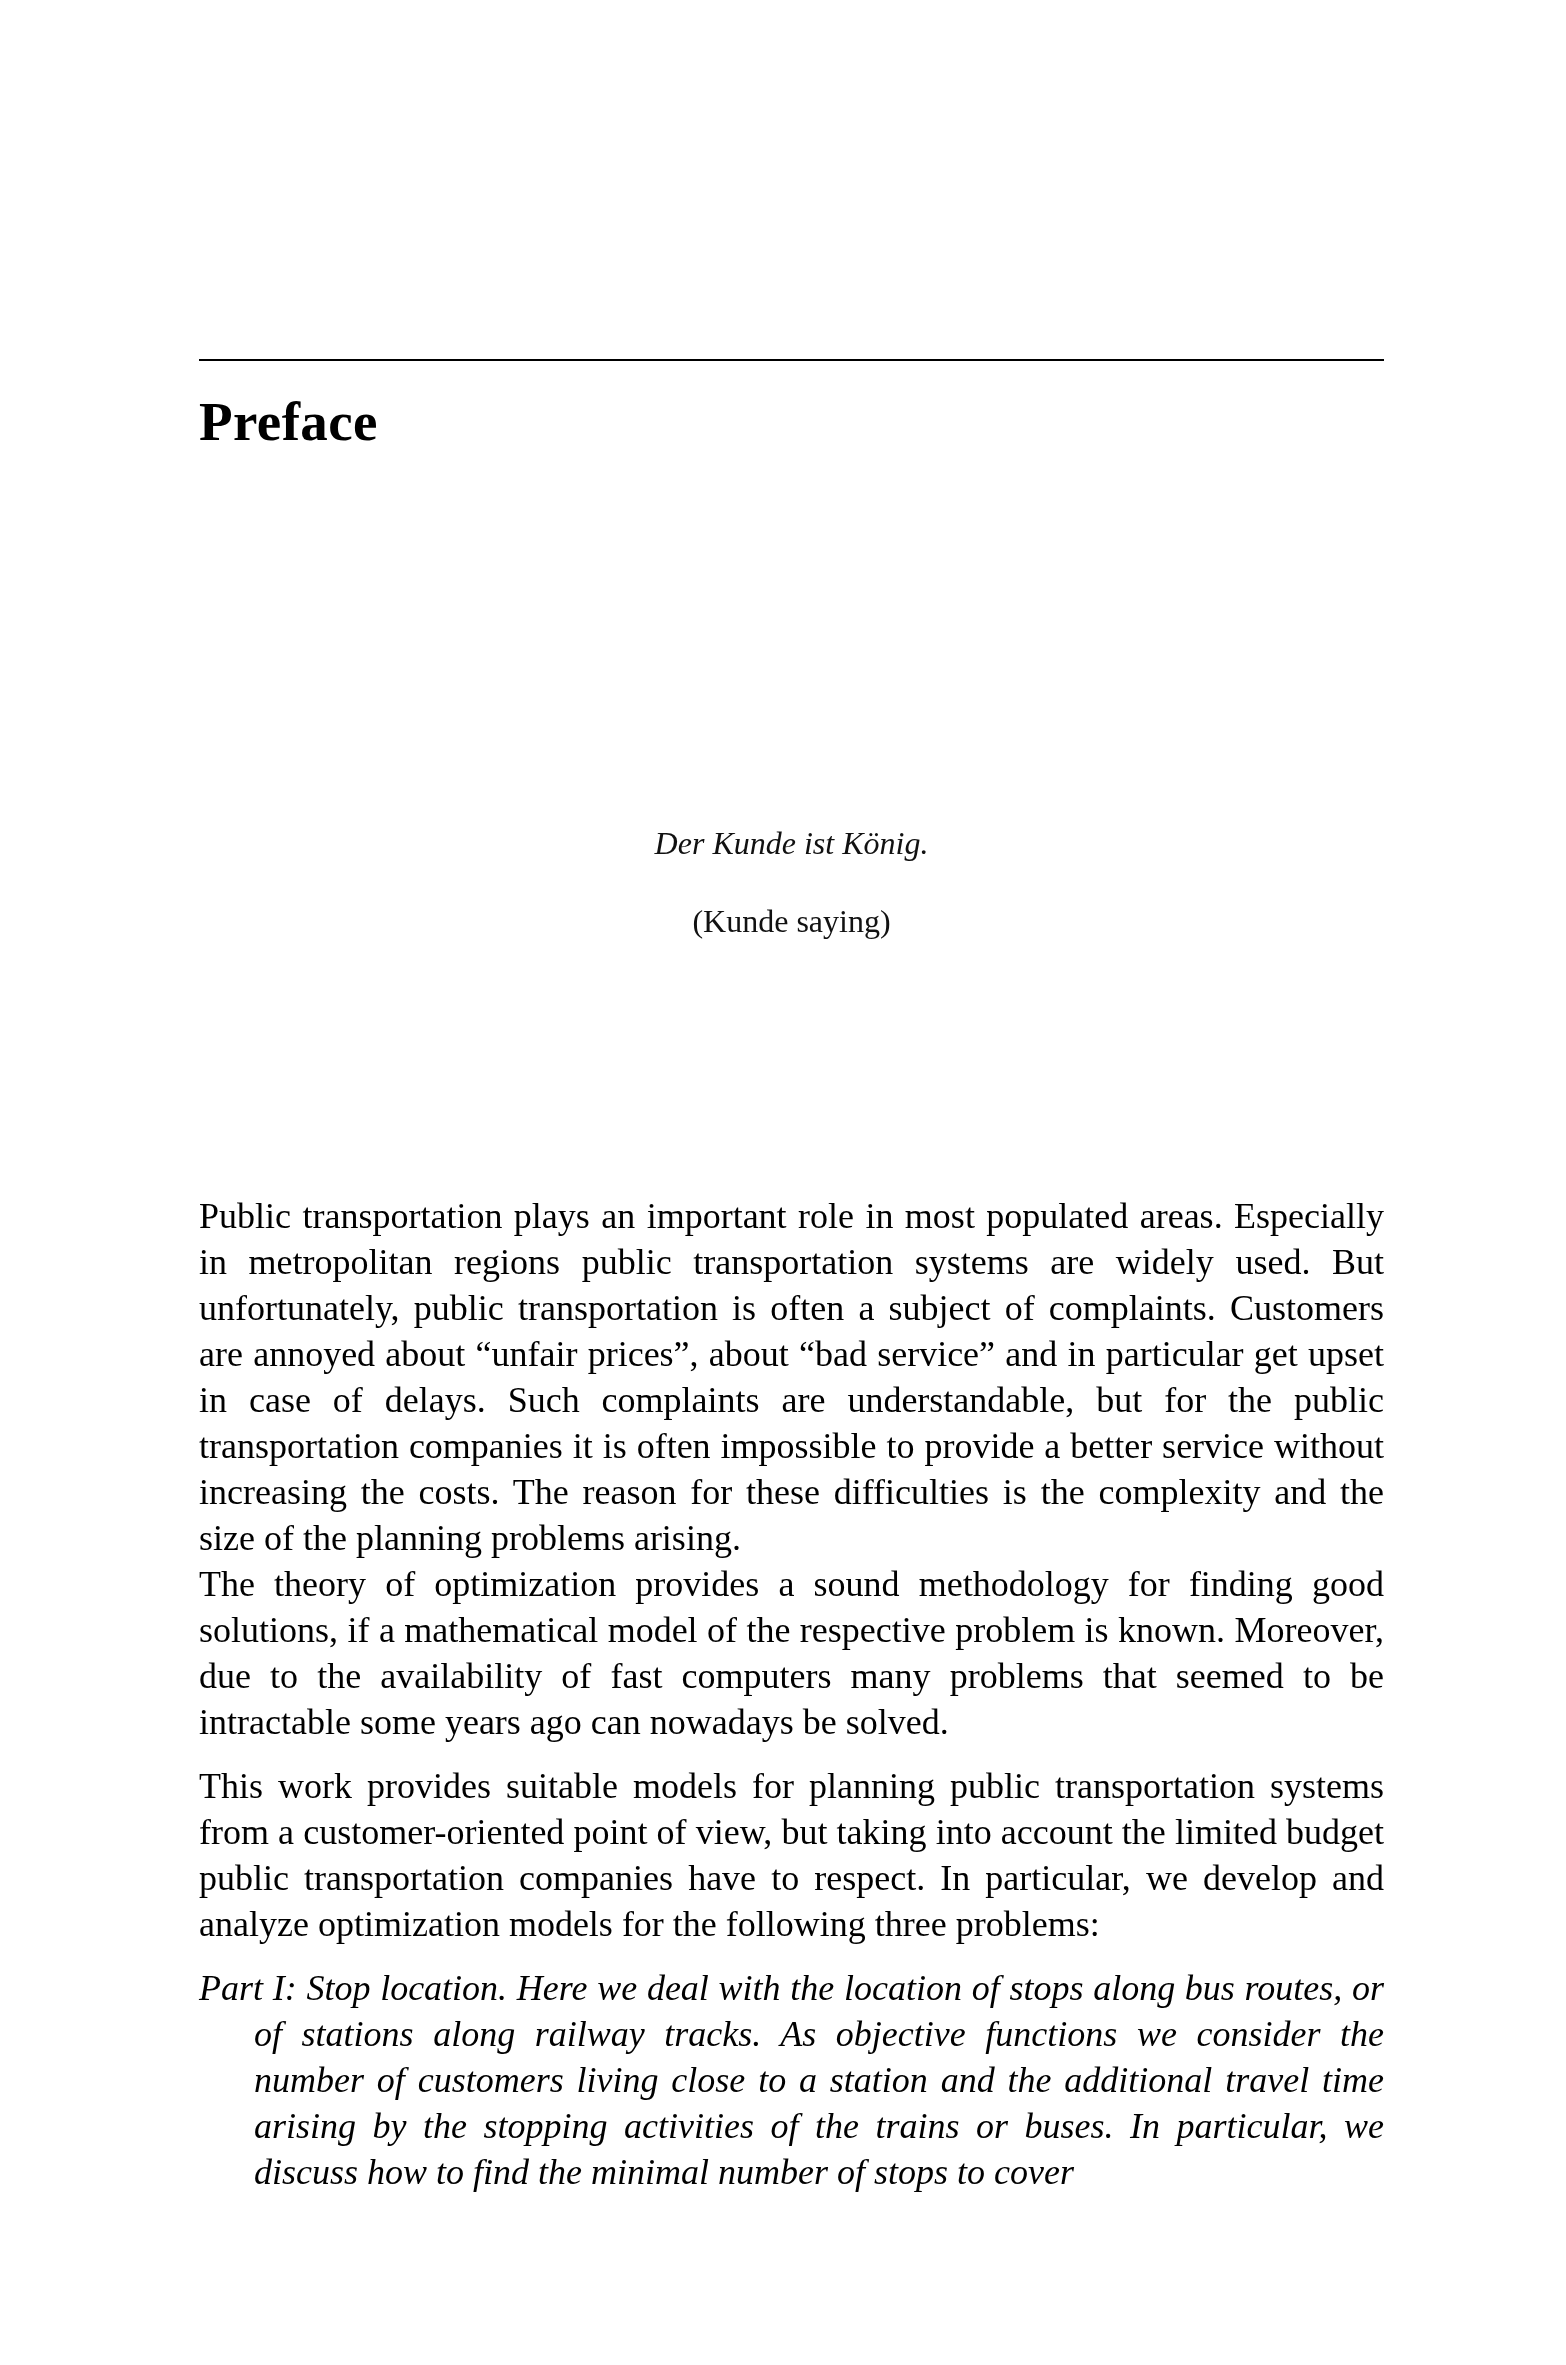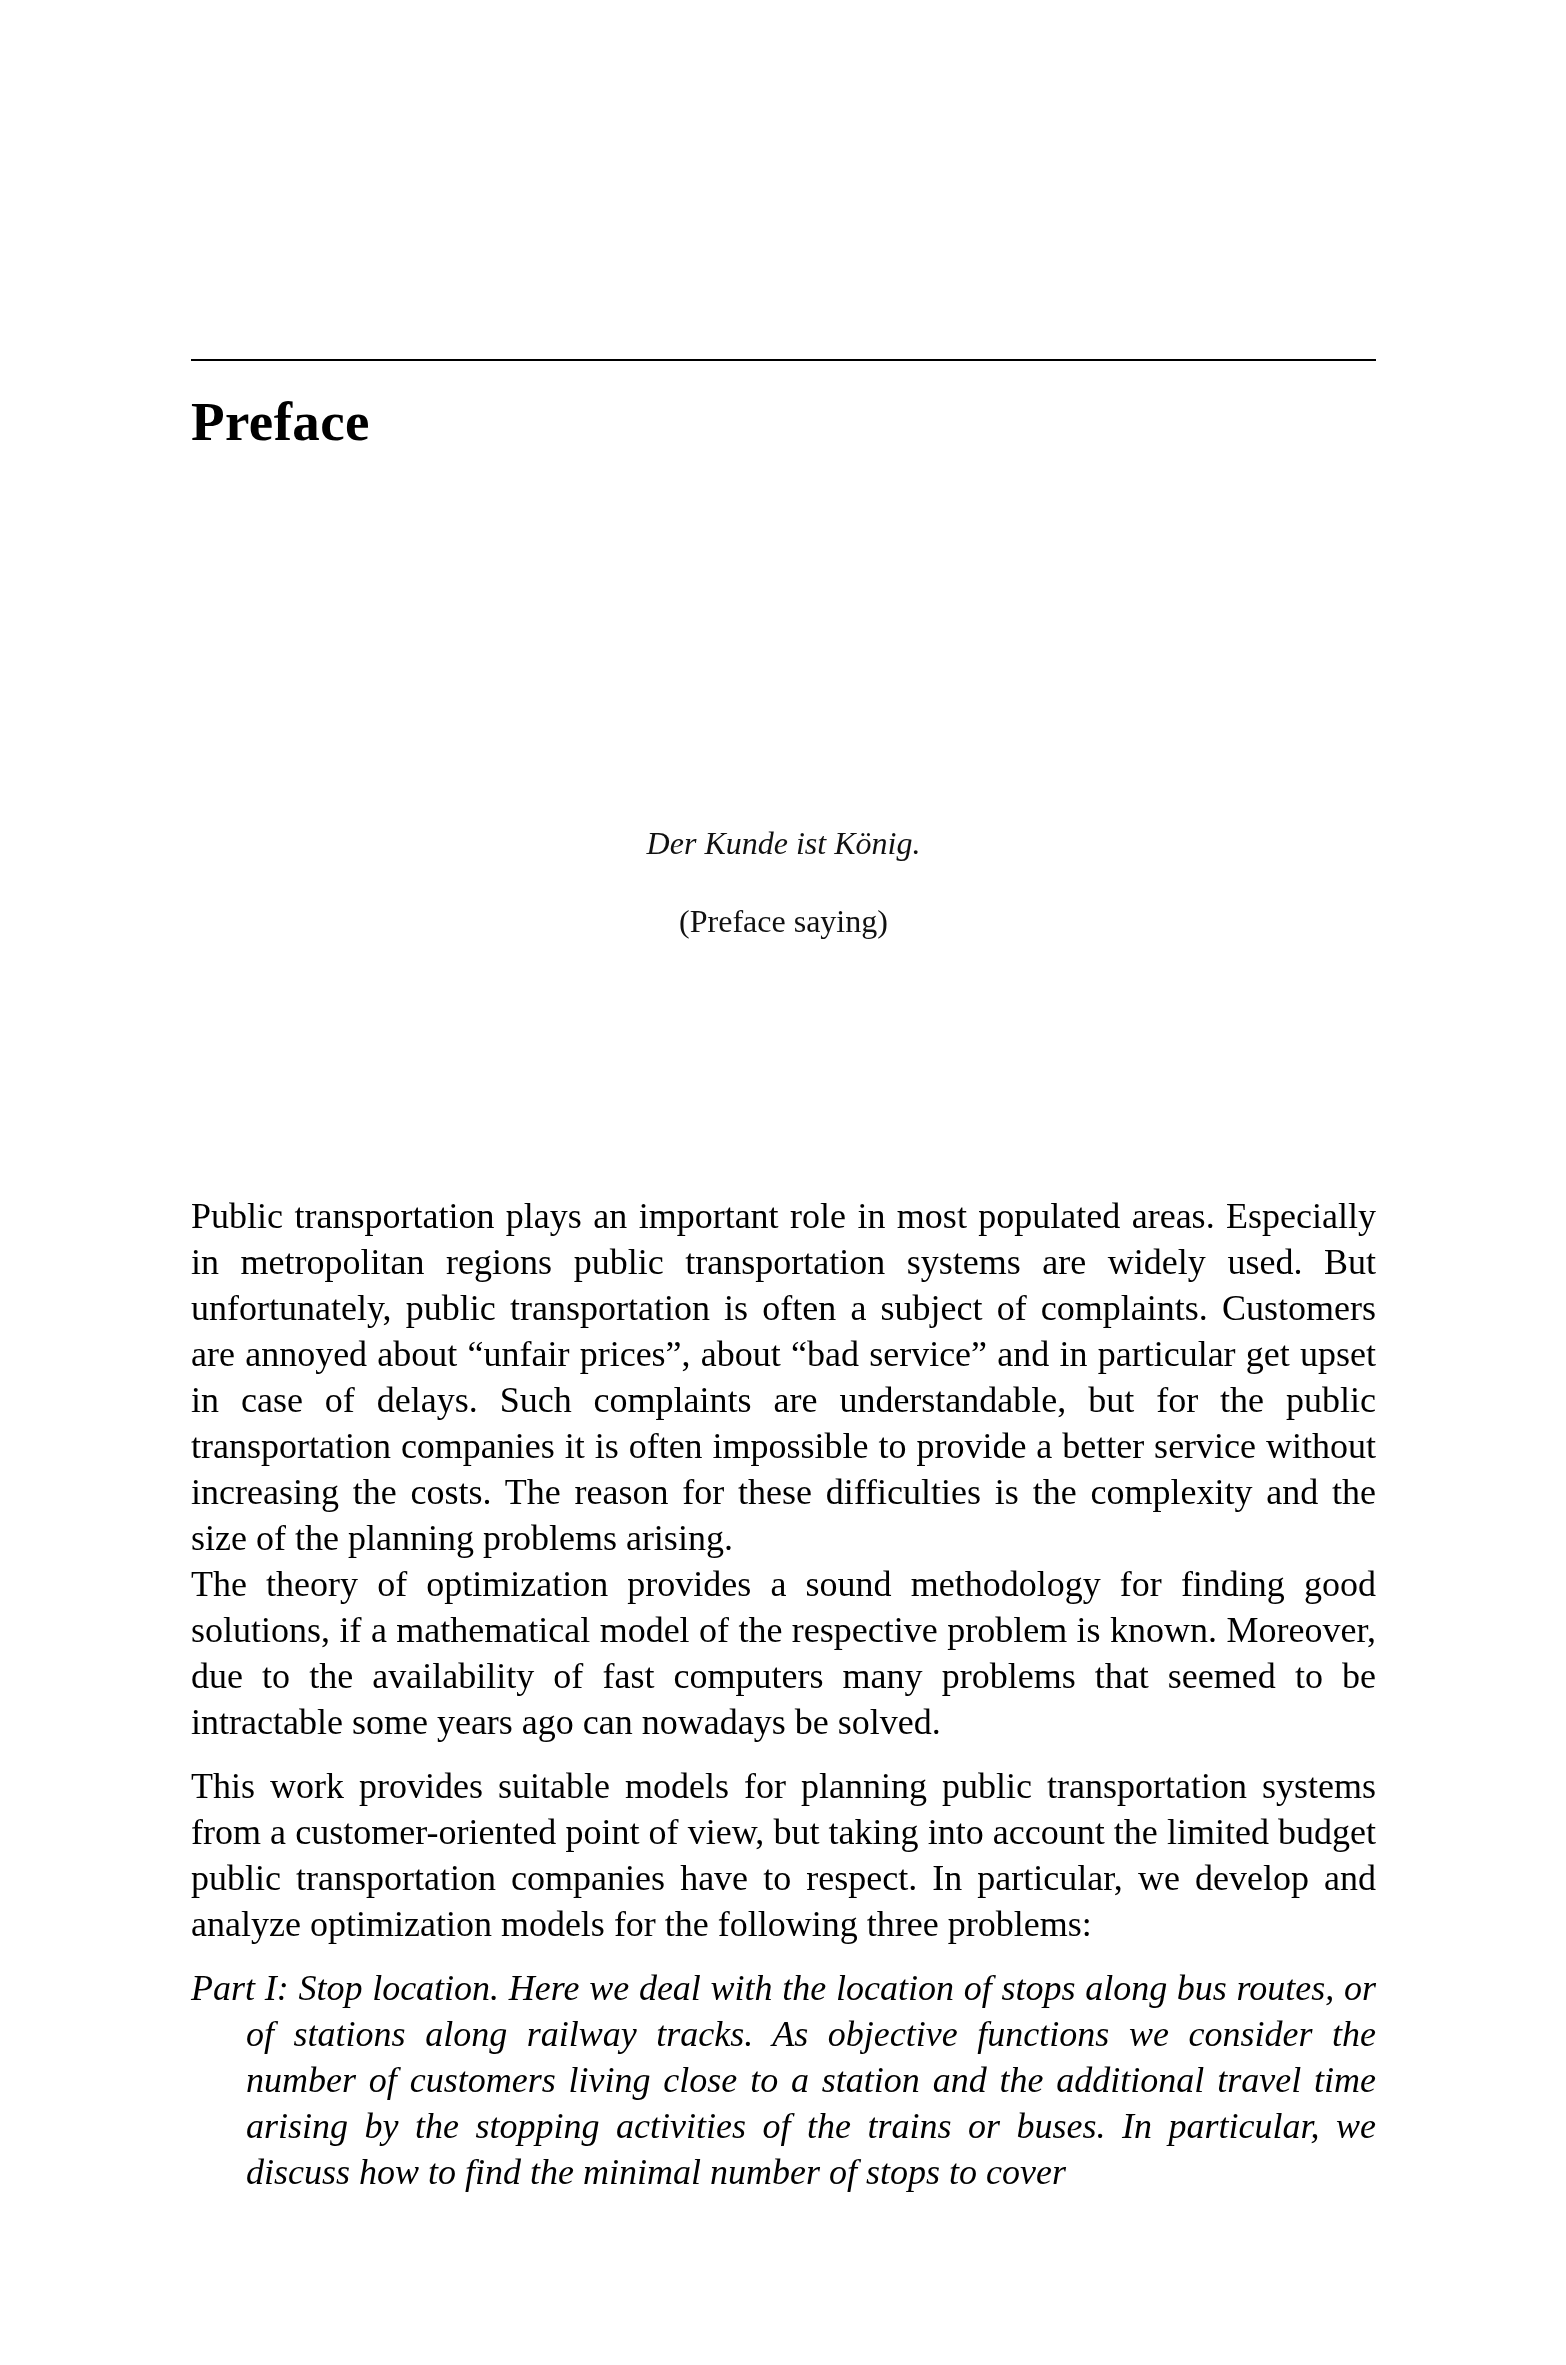--- a/index.html
+++ b/index.html
@@ -11,21 +11,21 @@
     position: relative;
     width: 1567px;
     height: 2366px;
     background: #ffffff;
     color: #111111;
     font-family: "Liberation Serif", "DejaVu Serif", serif;
     overflow: hidden;
   }
   .content {
     position: absolute;
-    left: 191px;
+    left: 199px;
     top: 0;
     width: 1185px;
   }
   .top-rule {
     margin-top: 359px;
     border: none;
     border-top: 2.6px solid #000000;
     width: 100%;
     height: 0;
   }
@@ -74,21 +74,21 @@
 
 <div class="page">
   <div class="content">
 
     <hr class="top-rule">
 
     <h1 class="page-title">Preface</h1>
 
     <div class="epigraph">
       <p class="epigraph-quote">Der Kunde ist König.</p>
-      <p class="epigraph-attribution">(Preface saying)</p>
+      <p class="epigraph-attribution">(Kunde saying)</p>
     </div>
 
     <div class="body-text">
       <p>Public transportation plays an important role in most populated areas. Especially in metropolitan regions public transportation systems are widely used. But unfortunately, public transportation is often a subject of complaints. Customers are annoyed about “unfair prices”, about “bad service” and in particular get upset in case of delays. Such complaints are understandable, but for the public transportation companies it is often impossible to provide a better service without increasing the costs. The reason for these difficulties is the complexity and the size of the planning problems arising.</p>
       <p>The theory of optimization provides a sound methodology for finding good solutions, if a mathematical model of the respective problem is known. Moreover, due to the availability of fast computers many problems that seemed to be intractable some years ago can nowadays be solved.</p>
       <p class="spaced">This work provides suitable models for planning public transportation systems from a customer-oriented point of view, but taking into account the limited budget public transportation companies have to respect. In particular, we develop and analyze optimization models for the following three problems:</p>
       <p class="spaced hanging">Part I: Stop location. Here we deal with the location of stops along bus routes, or of stations along railway tracks. As objective functions we consider the number of customers living close to a station and the additional travel time arising by the stopping activities of the trains or buses. In particular, we discuss how to find the minimal number of stops to cover</p>
     </div>
 
   </div>

